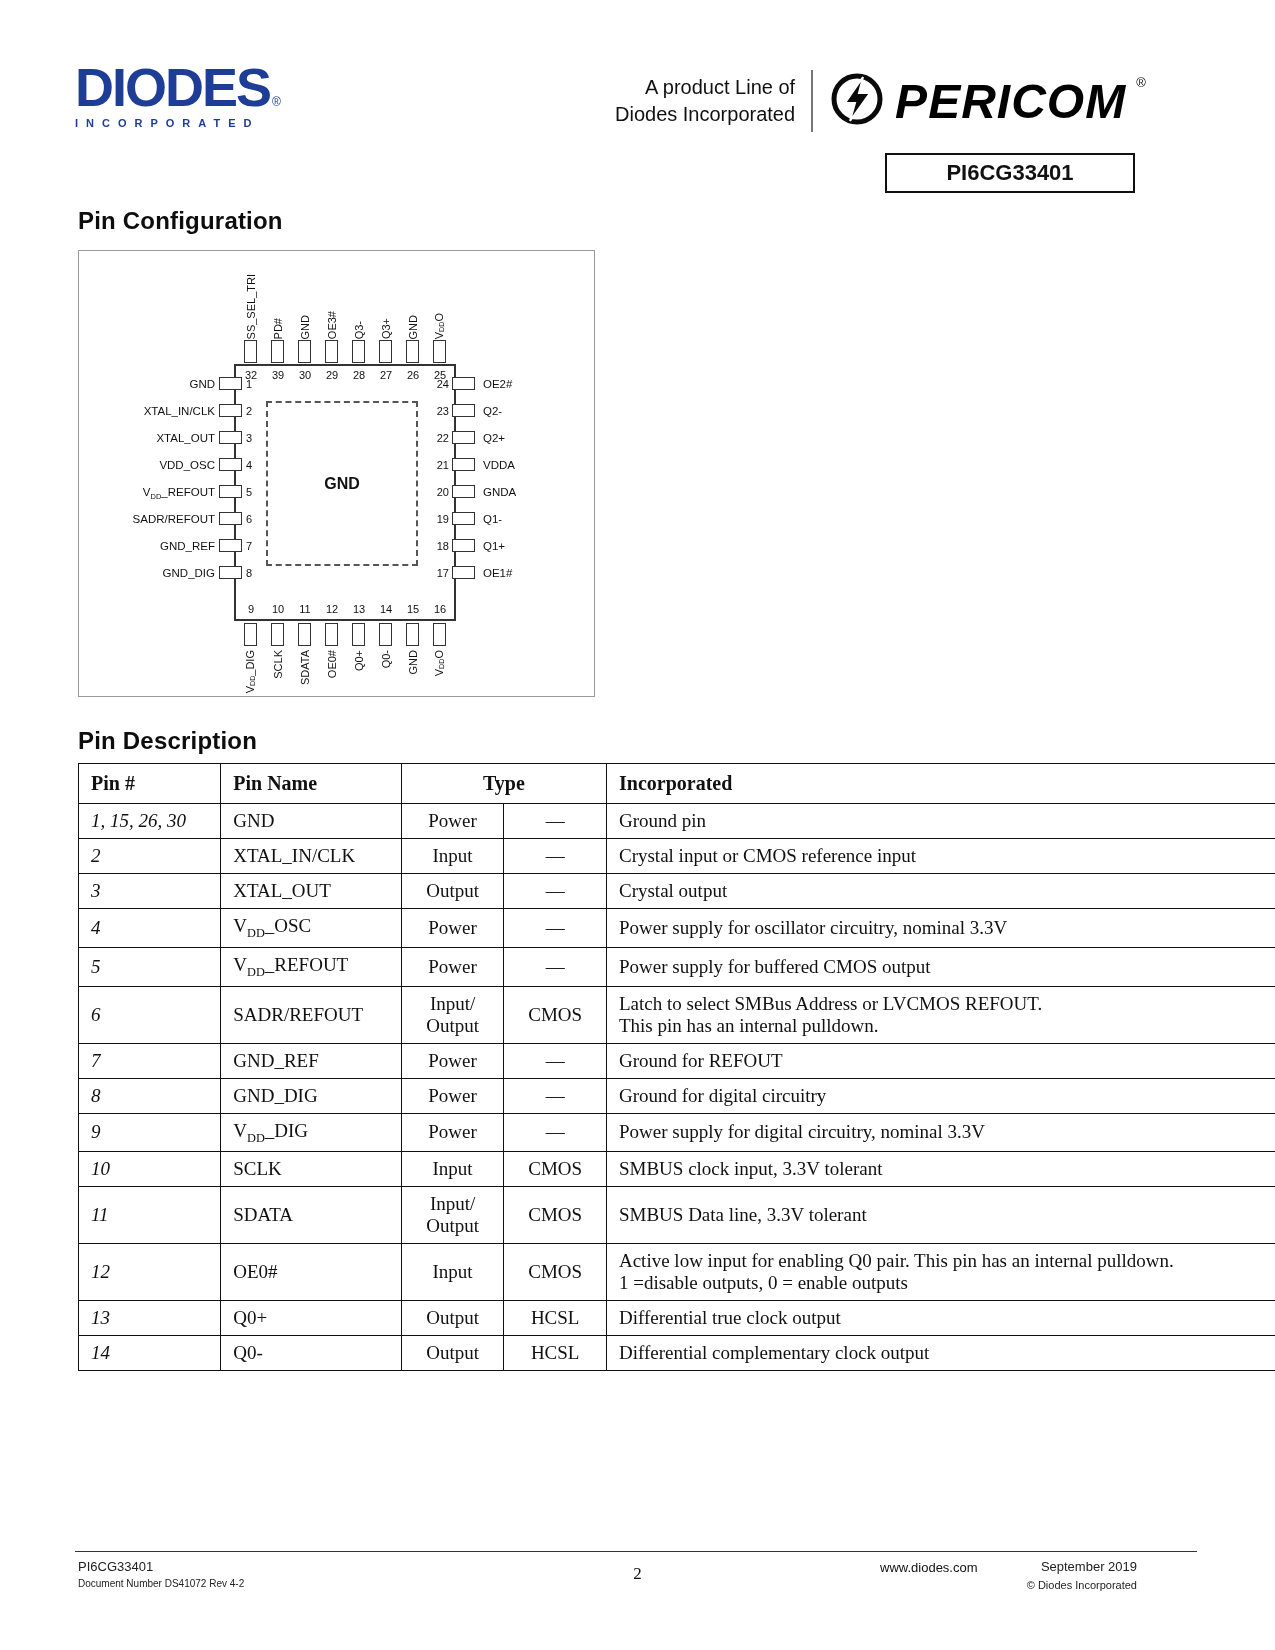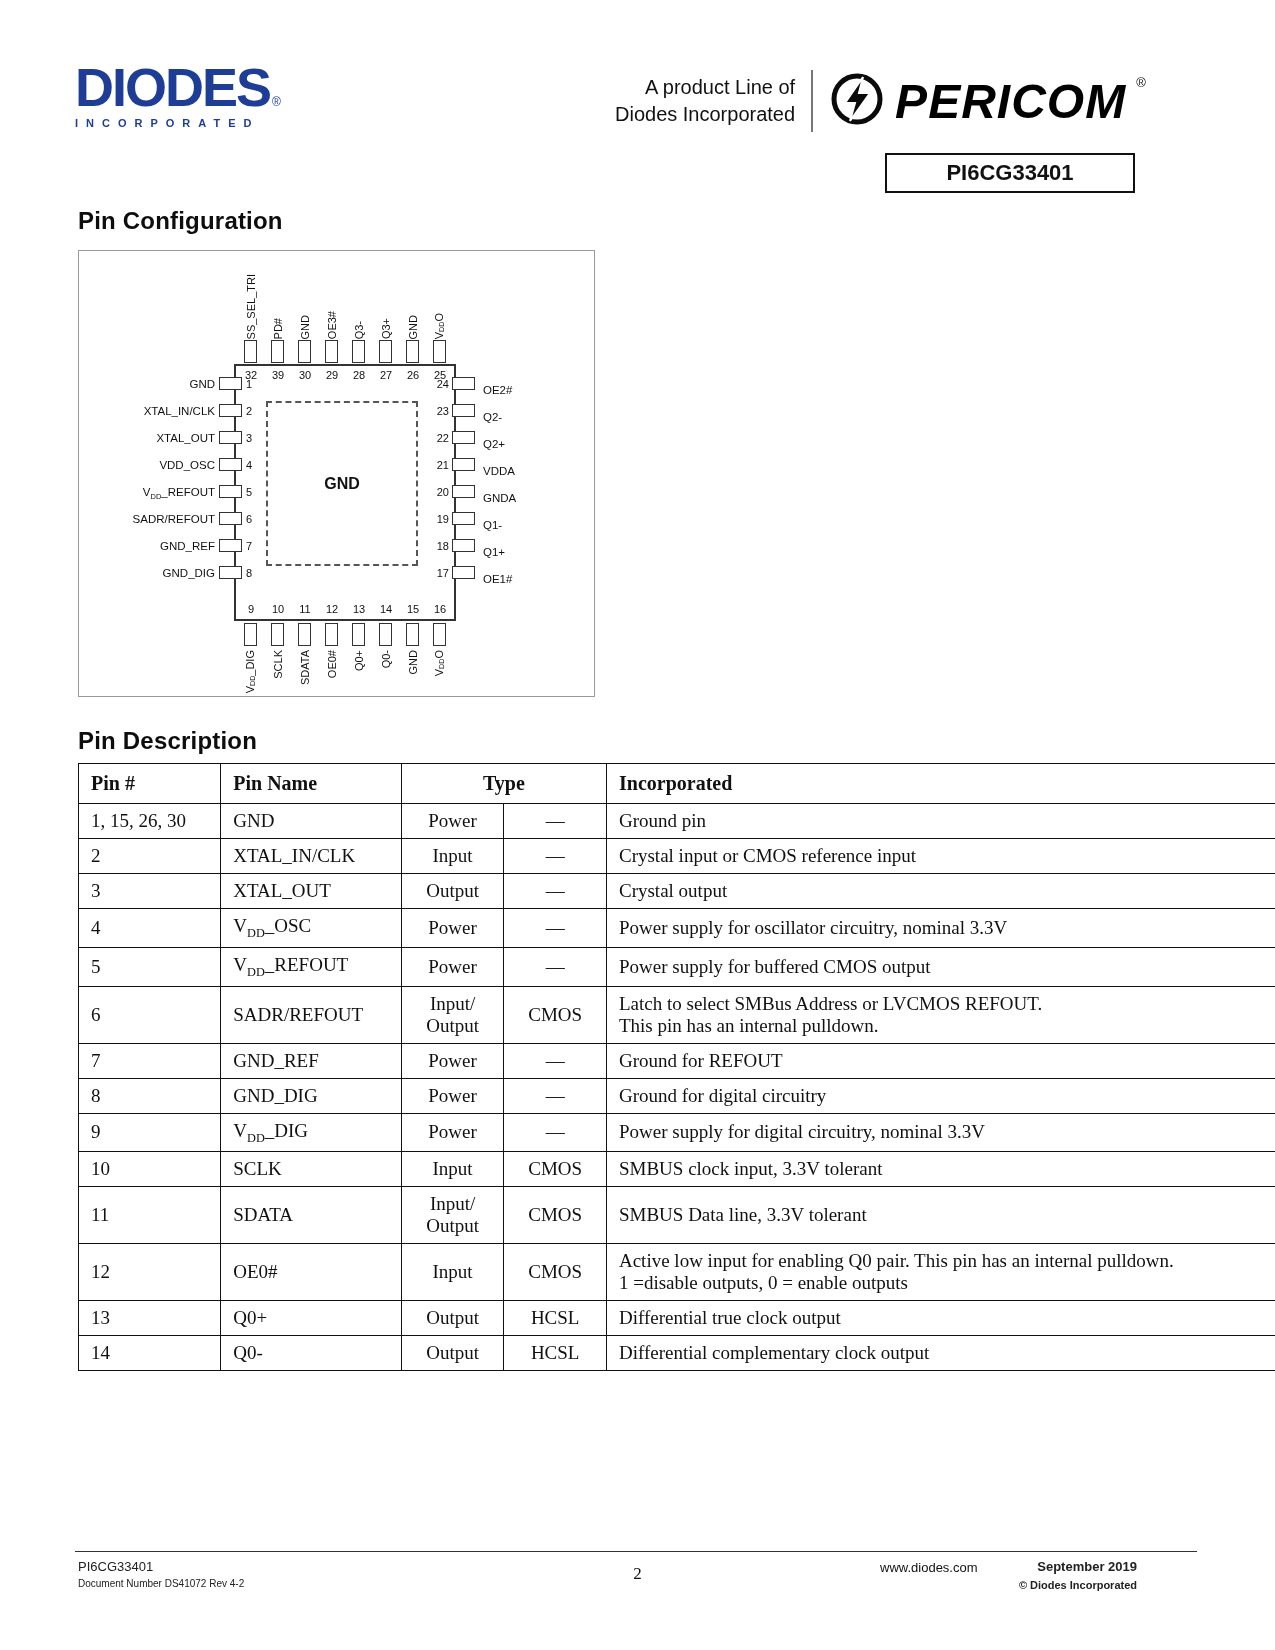--- a/index.html
+++ b/index.html
@@ -33,45 +33,45 @@
   .chip-body { position:absolute; left:155px; top:113px; width:222px; height:257px; border:2px solid #333; }
   .gnd-pad { position:absolute; left:187px; top:150px; width:152px; height:165px; border:2px dashed #555;
              display:flex; align-items:center; justify-content:center; font-weight:700; font-size:16px; color:#111; }
   .pin-v { position:absolute; width:13px; height:23px; border:1.6px solid #333; background:#fff; }
   .pin-h { position:absolute; width:23px; height:13px; border:1.6px solid #333; background:#fff; }
   .num { position:absolute; font-size:11px; color:#111; height:14px; line-height:14px; }
   .num-ctr { width:26px; text-align:center; }
   .num-right { width:40px; text-align:right; }
   .slabel { position:absolute; font-size:11.5px; color:#111; height:14px; line-height:14px; white-space:nowrap; }
   .slabel-left { left:0; width:136px; text-align:right; }
-  .slabel-right { left:404px; width:110px; text-align:left;margin-top:6px; }
+  .slabel-right { left:404px; width:110px; text-align:left; }
   .vlabel { position:absolute; width:18px; display:flex; flex-direction:column; align-items:center; }
   .vlabel span { writing-mode:vertical-rl; transform:rotate(180deg); white-space:nowrap; font-size:11px; color:#111; }
   .vlabel-top { top:6px; height:82px; justify-content:flex-end; }
   .vlabel-bottom { top:399px; height:46px; justify-content:flex-start; }
   sub { font-size:0.65em; }
 
   
   #pin-table { position:absolute; left:78px; top:763px; border-collapse:collapse; width:1239px;
                font-family:"Liberation Serif", serif; font-size:19px; color:#111; }
   #pin-table th, #pin-table td { border:1.5px solid #111; padding:6px 12px; vertical-align:middle; }
   #pin-table th { font-size:20px; text-align:left; padding-top:8px; padding-bottom:8px; }
   #pin-table th.h-type { text-align:center; }
   .c-type { text-align:center; }
-  .c-pin { width:98px; }
+  .c-pin { width:98px;font-style:italic; }
   .c-name { width:128px; }
 
   
   .footer-line { position:absolute; left:75px; top:1551px; width:1122px; border-top:1px solid #333; }
   .footer-left { position:absolute; left:78px; top:1558px; font-size:13px; color:#222; line-height:1.45; }
   .footer-doc { font-size:10px; }
   .footer-page { position:absolute; left:0; top:1564px; width:1275px; text-align:center;
                  font-family:"Liberation Serif", serif; font-size:17px; pointer-events:none; }
   .footer-site { position:absolute; left:880px; top:1560px; font-size:13px; color:#111; text-decoration:none; }
-  .footer-right { position:absolute; right:138px; top:1557px; text-align:right; font-size:13px; color:#222; line-height:1.5;font-weight:bold; }
+  .footer-right { position:absolute; right:138px; top:1557px; text-align:right; font-size:13px; color:#222; line-height:1.5; }
   .footer-copy { font-size:11px; }
 </style>
 </head>
 <body>
 
 <div class="page">
 
   <div class="diodes-logo">
     <div class="diodes-word"><span>DIODES</span><span class="diodes-reg">®</span></div>
     <div class="incorporated">INCORPORATED</div>

